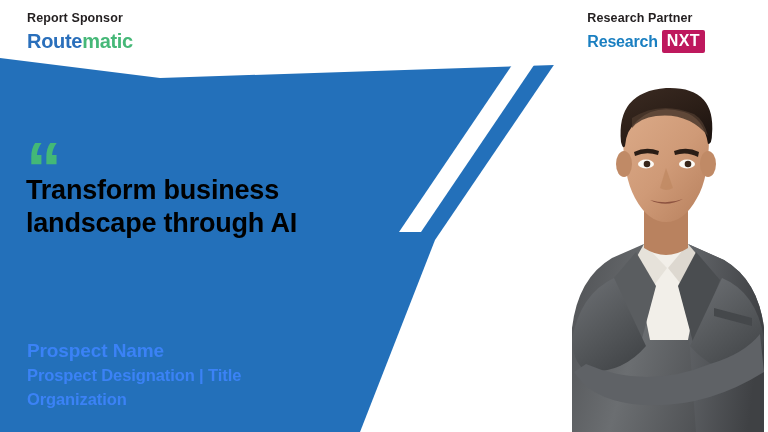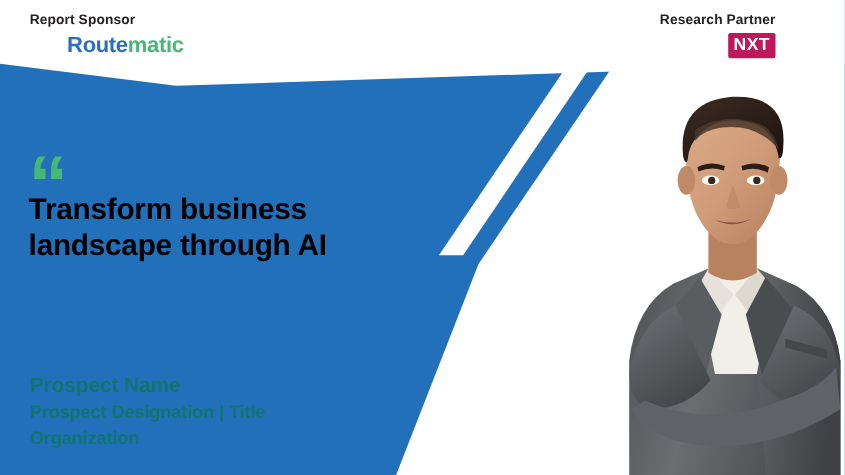--- a/index.html
+++ b/index.html
@@ -54,21 +54,20 @@
     line-height: 15px;
     margin: 0 0 4px 0;
     white-space: nowrap;
   }
   .logo-routematic {
     font-size: 20px;
     font-weight: bold;
     letter-spacing: -0.3px;
     line-height: 22px;
     white-space: nowrap;
-    margin-left: 34px;
   }
   .logo-routematic .seg-a { color: #2a6fbb; }
   .logo-routematic .seg-b { color: #46b878; }
 
   .logo-researchnxt {
     font-size: 16px;
     font-weight: bold;
     line-height: 20px;
     white-space: nowrap;
     display: flex;
@@ -110,21 +109,21 @@
     font-weight: bold;
     letter-spacing: -0.2px;
   }
 
   
   .prospect {
     position: absolute;
     left: 27px;
     top: 338px;
     width: 330px;
-    color: #0f766e;
+    color: #3b82f6;
   }
   .prospect-name {
     font-size: 19px;
     font-weight: bold;
     line-height: 25px;
     letter-spacing: -0.1px;
   }
   .prospect-line {
     font-size: 16.5px;
     font-weight: bold;
@@ -162,20 +161,21 @@
     <div class="sponsor-block">
       <div class="kicker">Report Sponsor</div>
       <div class="logo-routematic">
         <span class="seg-a">Route</span><span class="seg-b">matic</span>
       </div>
     </div>
 
     <div class="partner-block">
       <div class="kicker">Research Partner</div>
       <div class="logo-researchnxt">
+        <span class="rn-word">Research</span>
         <span class="rn-badge">NXT</span>
       </div>
     </div>
 
   </div>
 
   <div class="quote-mark">“</div>
 
   <div class="quote-text">
     <div>Transform business</div>

